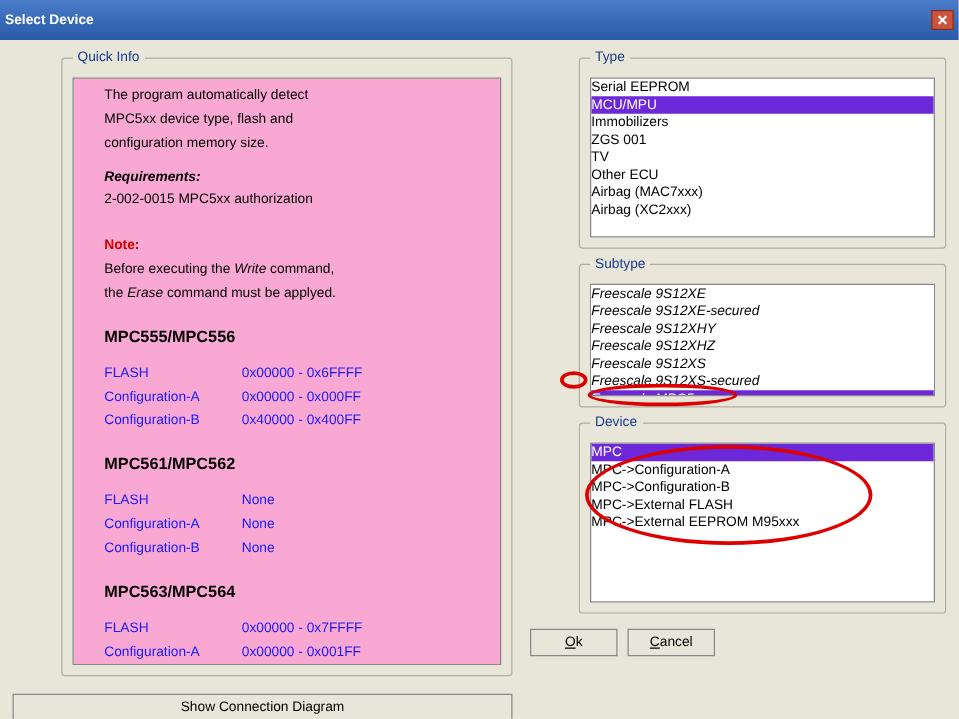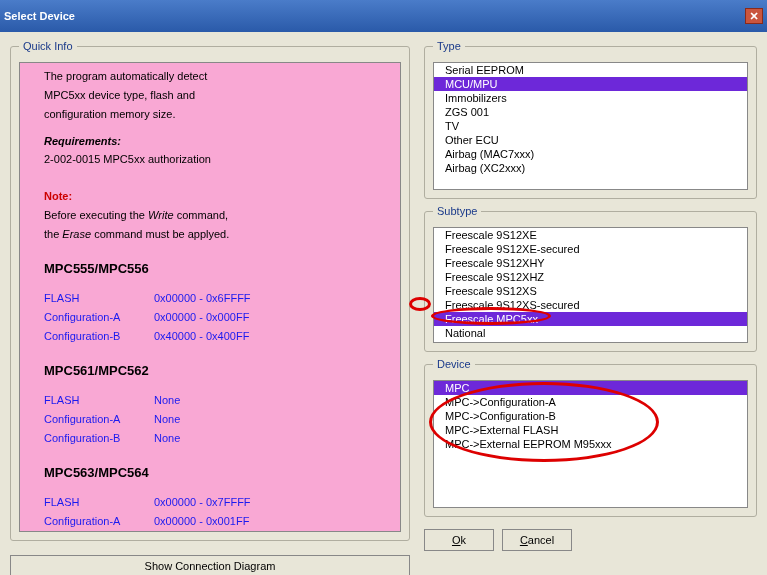--- a/index.html
+++ b/index.html
@@ -3,35 +3,35 @@
 <meta charset="utf-8">
 <style>
 * { box-sizing: border-box; margin: 0; padding: 0; font-family: Tahoma, sans-serif; font-size: 11px; }
 body { background: #e8e6d8; width: 767px; height: 575px; overflow: hidden; }
 .titlebar { height: 22px; background: linear-gradient(#4a7cc9, #2a5aa9); display: flex; align-items: center; padding: 16px 4px; }
 .titlebar-text { color: #fff; font-weight: bold; flex: 1; }
 .close-btn { width: 18px; height: 16px; background: #c9553e; border: 1px solid #8a2a1a; color: #fff; display: flex; align-items: center; justify-content: center; font-weight: bold; cursor: pointer; }
 .main { display: flex; padding: 8px 10px; gap: 14px; height: calc(100% - 22px); }
 .left-col { width: 400px; display: flex; flex-direction: column; gap: 8px; }
 .right-col { flex: 1; display: flex; flex-direction: column; gap: 6px; }
-fieldset { border: 1px solid #b0aea0; border-radius: 3px; padding: 10px 8px 8px; background: #e8e6d8; position: relative; }
+fieldset { border: 1px solid #b0aea0; border-radius: 3px; padding: 10px 8px 8px; background: #e8e6d8; position: relative; margin-left: 39px; }
 legend { color: #1a3a8a; padding: 0 4px; }
 .info-box { background: #f9a8d4; border: 1px solid #888; height: 470px; padding: 6px 24px; overflow-y: scroll; font-size: 12px; line-height: 1.35; position: relative; }
 .info-box p { margin-bottom: 4px; }
 .req-h { font-weight: bold; font-style: italic; margin-top: 12px; }
 .note-h { color: #c00; font-weight: bold; margin-top: 22px; }
 .sect { font-weight: bold; margin-top: 18px; font-size: 13px; }
 .row { display: flex; color: #1a1af0; margin-top: 4px; }
 .row .k { width: 110px; }
 .show-btn { height: 24px; border: 1px solid #888; background: #e8e6d8; width: 100%; cursor: pointer; margin-top: 6px; }
 .listbox { background: #fff; border: 1px solid #888; overflow-y: scroll; }
 .type-box { height: 128px; }
-.subtype-box { height: 116px; }
+.subtype-box { height: 90px; font-style: italic; }
 .device-box { height: 128px; }
-.li { padding: 1px 11px; cursor: pointer; white-space: nowrap; }
+.li { padding: 1px 0; cursor: pointer; white-space: nowrap; }
 .li.sel { background: #6d28d9; color: #fff; }
 .btn-row { display: flex; gap: 8px; margin-top: 6px; padding-right: 4px; }
 .btn { width: 70px; height: 22px; border: 1px solid #888; background: #e8e6d8; cursor: pointer; }
 ::-webkit-scrollbar { width: 16px; }
 ::-webkit-scrollbar-track { background: #e8e6d8; border-left: 1px solid #ccc; }
 ::-webkit-scrollbar-thumb { background: #c8c6b8; border: 1px solid #999; }
 ::-webkit-scrollbar-button { height: 16px; background: #d8d6c8; border: 1px solid #999; }
 .circle-annot { position: absolute; border: 3px solid #d00; border-radius: 50%; pointer-events: none; }
 </style>
 </head>

